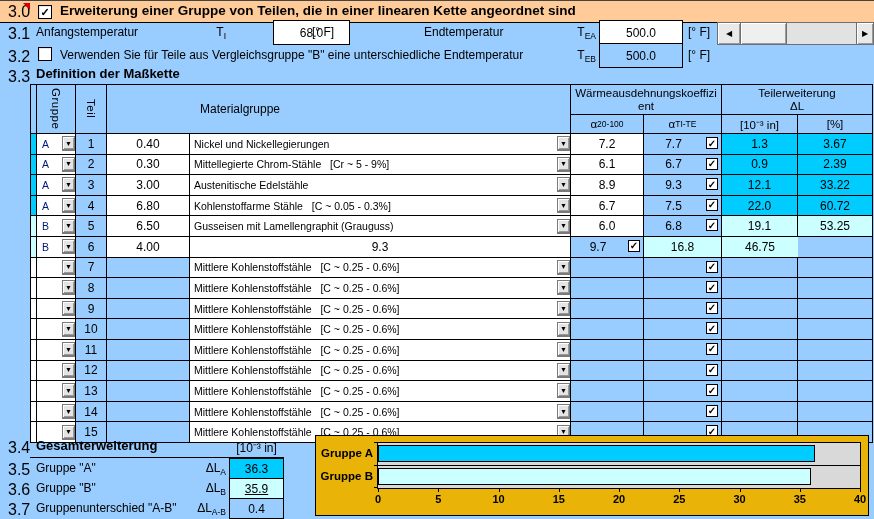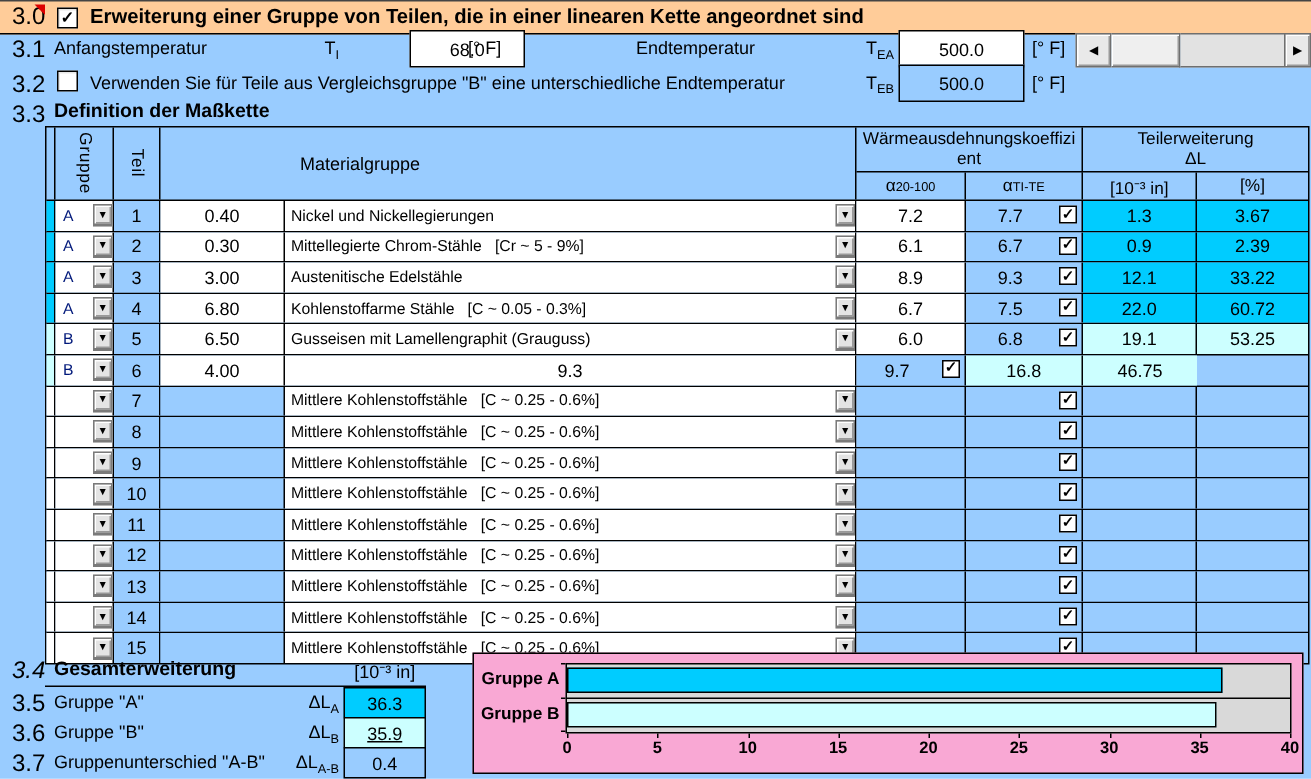--- a/index.html
+++ b/index.html
@@ -83,21 +83,21 @@
 
   
   .sum-label{position:absolute;white-space:pre;}
   .bold{font-weight:bold;font-size:13px;}
   .underline-34{position:absolute;left:30px;top:457px;width:254px;height:1px;background:#000;}
   .sum-box{position:absolute;left:229px;width:55px;height:21px;border:1px solid #000;
     display:flex;align-items:center;justify-content:center;box-sizing:border-box;}
   .box-a{background:#00ccff;} .box-b{background:#ccffff;} .box-diff{background:#99ccff;}
 
   
-  .chart{position:absolute;left:315px;top:435px;width:554px;height:81px;background:#f9a8d4;
+  .chart{position:absolute;left:315px;top:435px;width:554px;height:81px;background:#eab308;
     border:1px solid #000;box-sizing:border-box;}
   .chart-plot{position:absolute;left:61px;top:6px;width:484px;height:47px;background:#d9d9d9;
     border:1px solid #000;box-sizing:border-box;}
   .band{position:relative;width:100%;}
   .band .bar{position:absolute;left:0;top:2px;height:17px;border:1px solid #000;box-sizing:border-box;}
   .cat-label{position:absolute;left:0;width:57px;text-align:right;font-weight:bold;font-size:11.5px;}
   .xtick{position:absolute;width:1px;height:3px;background:#000;}
   .xlabel{position:absolute;font-weight:bold;font-size:11px;transform:translateX(-50%);}
   .axis-tick-l{position:absolute;width:3px;height:1px;background:#000;}
 </style>
@@ -497,21 +497,21 @@
             <span class="cb">
               <span class="check-mark">✓</span>
             </span>
           </div>
           <div class="c dl"></div>
           <div class="c pct"></div>
         </div>
       </div>
   </div>
 
-  <span class="row-num" style="top:439px;font-style:italic;">3.4</span>
+  <span class="row-num" style="top:439px;">3.4</span>
   <span class="sum-label bold" style="left:36px;top:438px;">Gesamterweiterung</span>
   <span class="sum-label" style="left:229px;top:439px;width:55px;text-align:center;">[10⁻³ in]</span>
   <div class="underline-34"></div>
 
   <span class="row-num" style="top:461px;">3.5</span>
   <span class="sum-label" style="left:36px;top:461px;">Gruppe "A"</span>
   <span class="sym" style="left:192px;top:461px;width:34px;"><span>ΔL</span><span class="sub">A</span></span>
   <div class="sum-box box-a" style="top:458px;">36.3</div>
 
   <span class="row-num" style="top:481px;">3.6</span>

